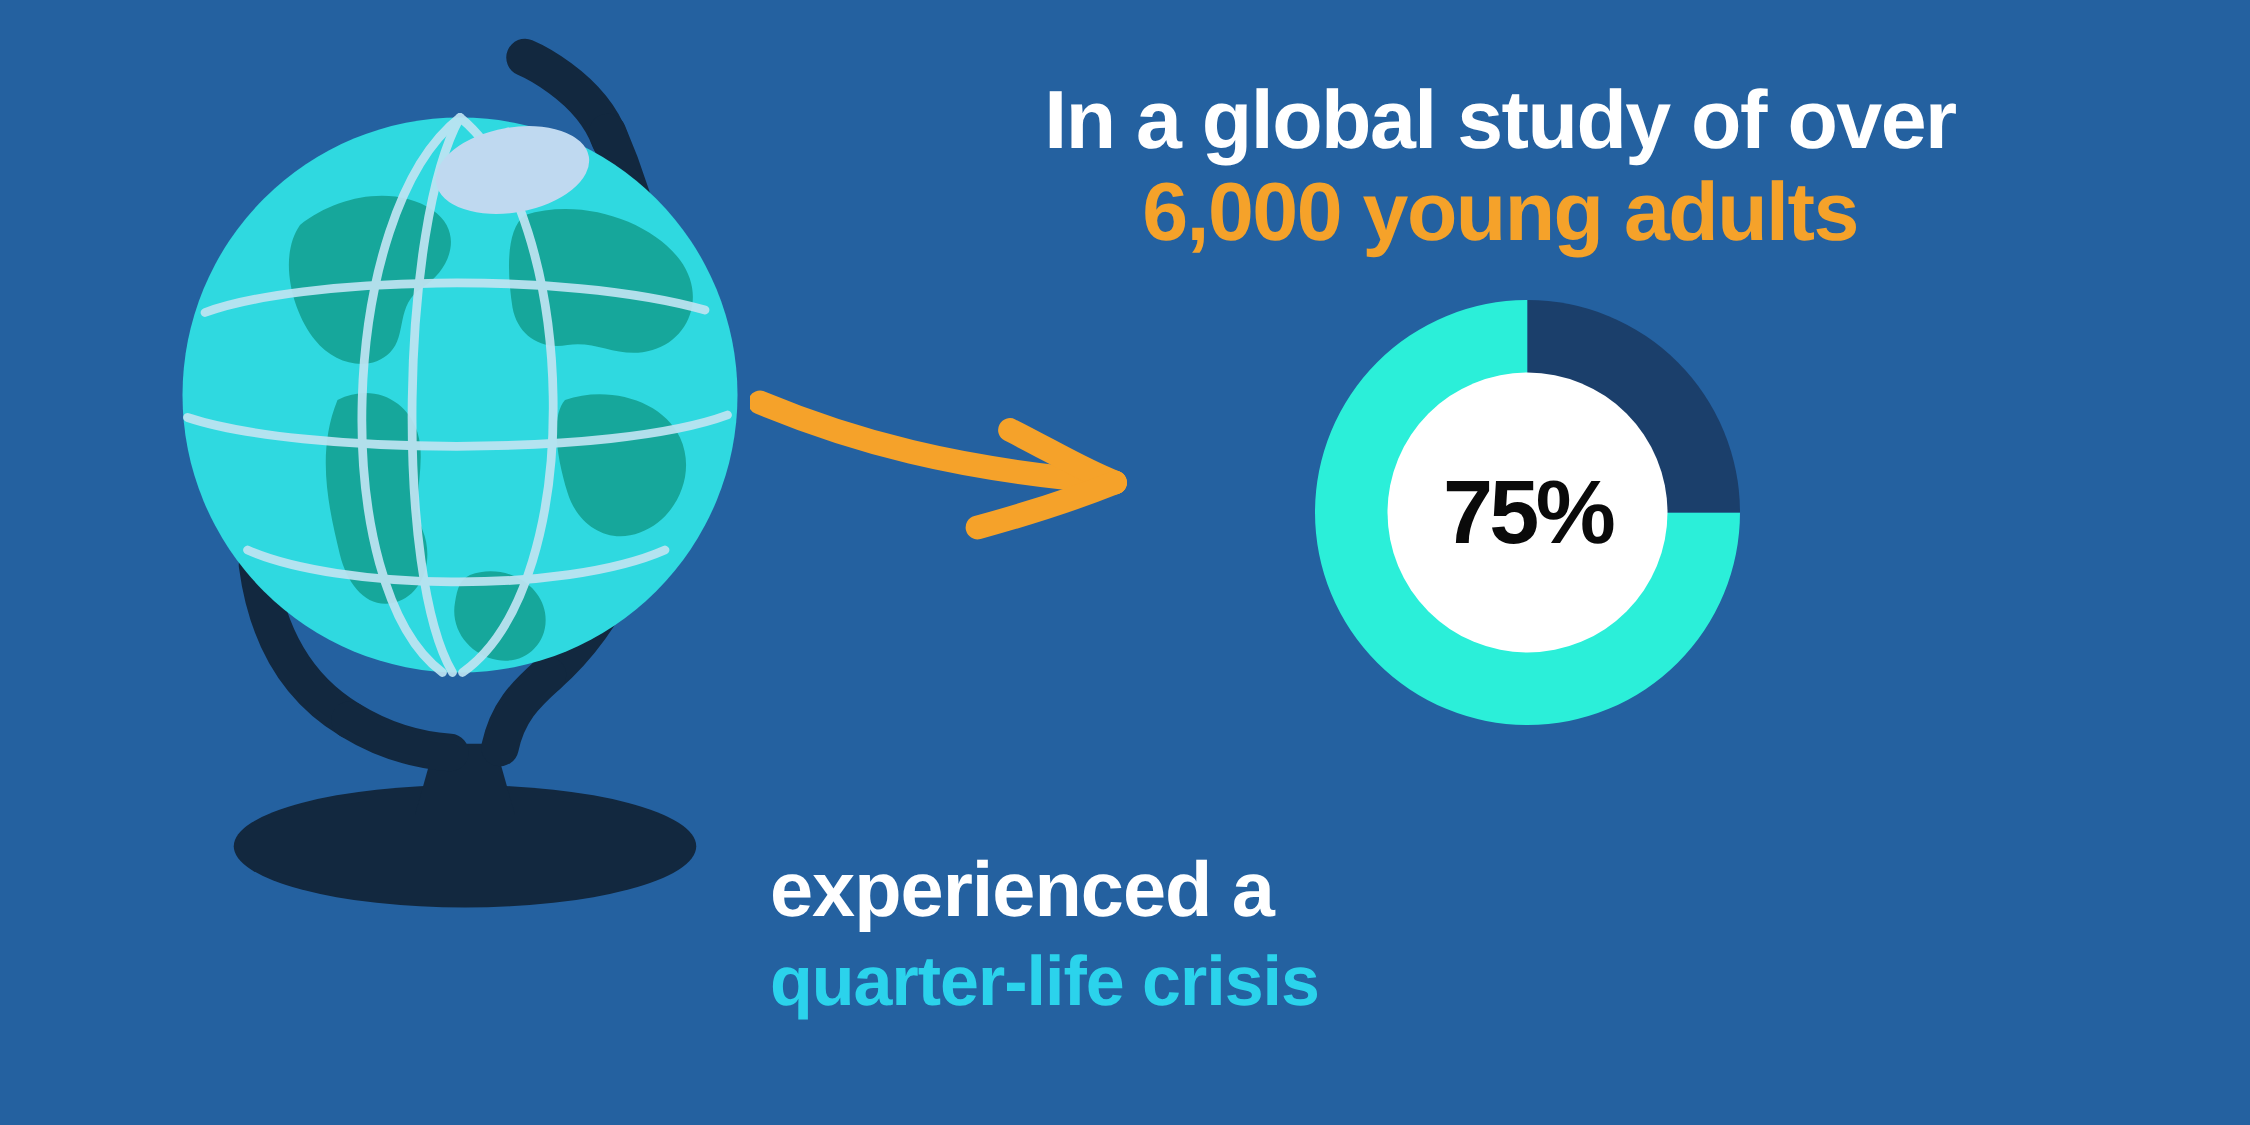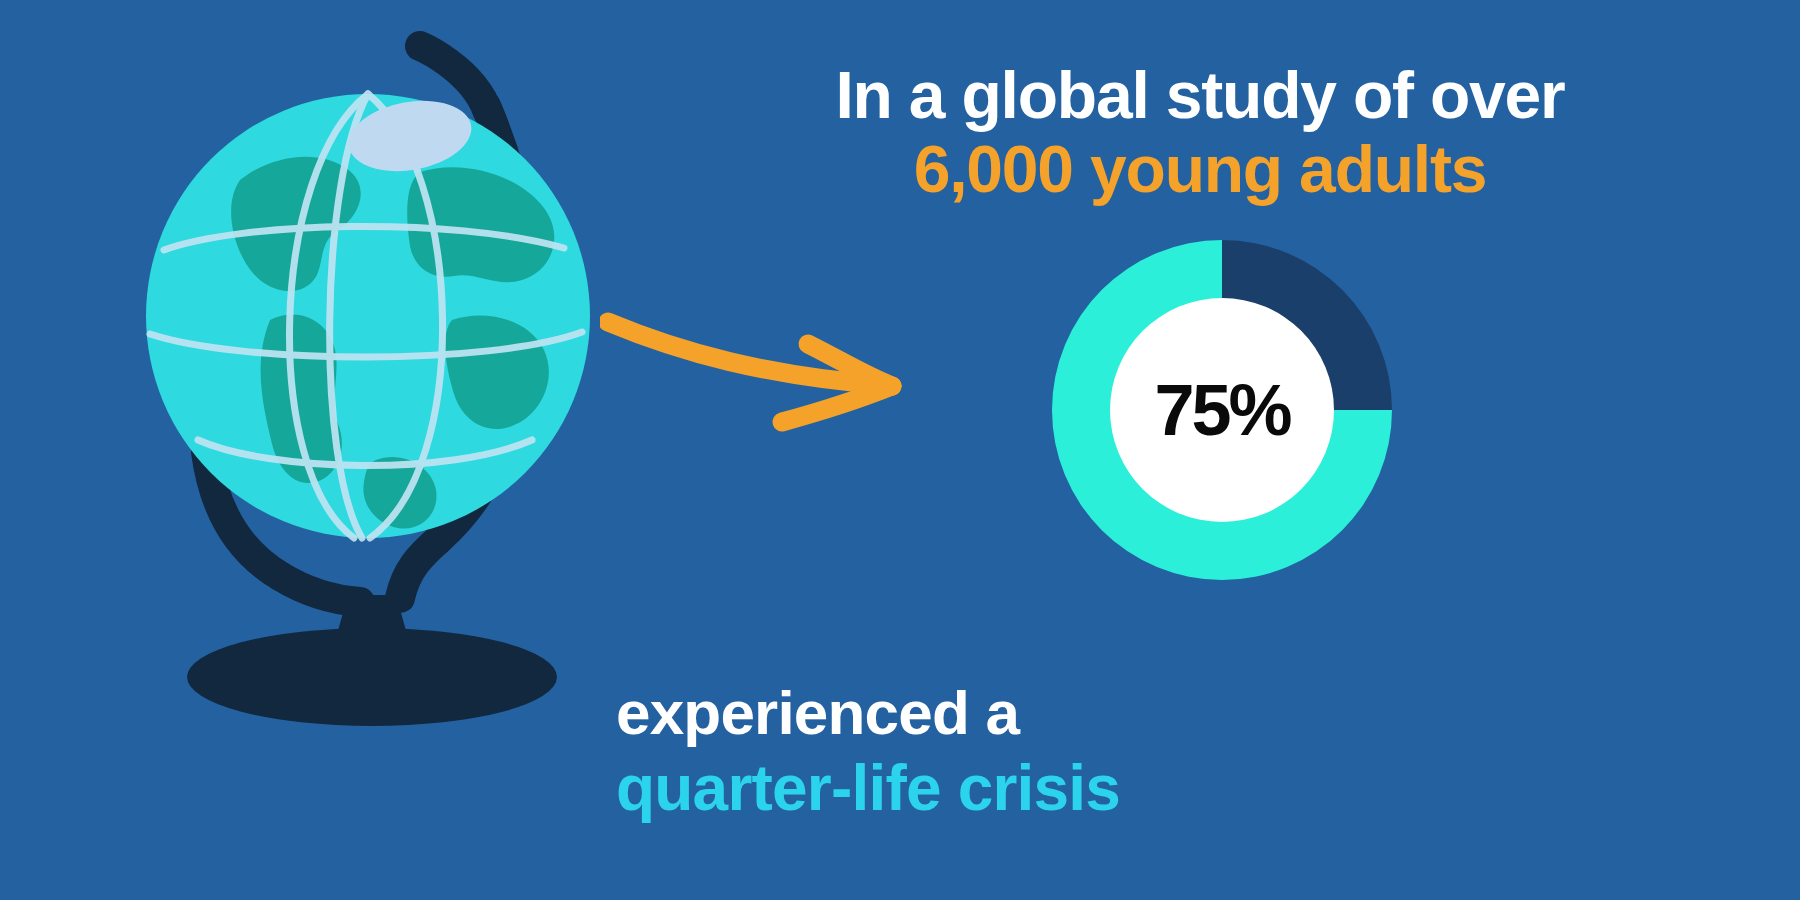--- a/index.html
+++ b/index.html
@@ -88,21 +88,21 @@
     line-height: 1.02;
     margin-top: 33px;
   }
   .sub-line {
     display: block;
     font-size: 62px;
     font-weight: bold;
     letter-spacing: -0.8px;
   }
   .sub-line.s1 { color: #ffffff; }
-  .sub-line.s2 { color: #2BD3EC; margin-top: 12px; font-size: 64px; }
+  .sub-line.s2 { color: #2BD3EC; margin-top: 12px; font-size: 56px; }
 
   
   #logo {
     position: absolute;
     left: 170px;
     top: 686px;
     display: flex;
     align-items: center;
     gap: 16px;
   }

